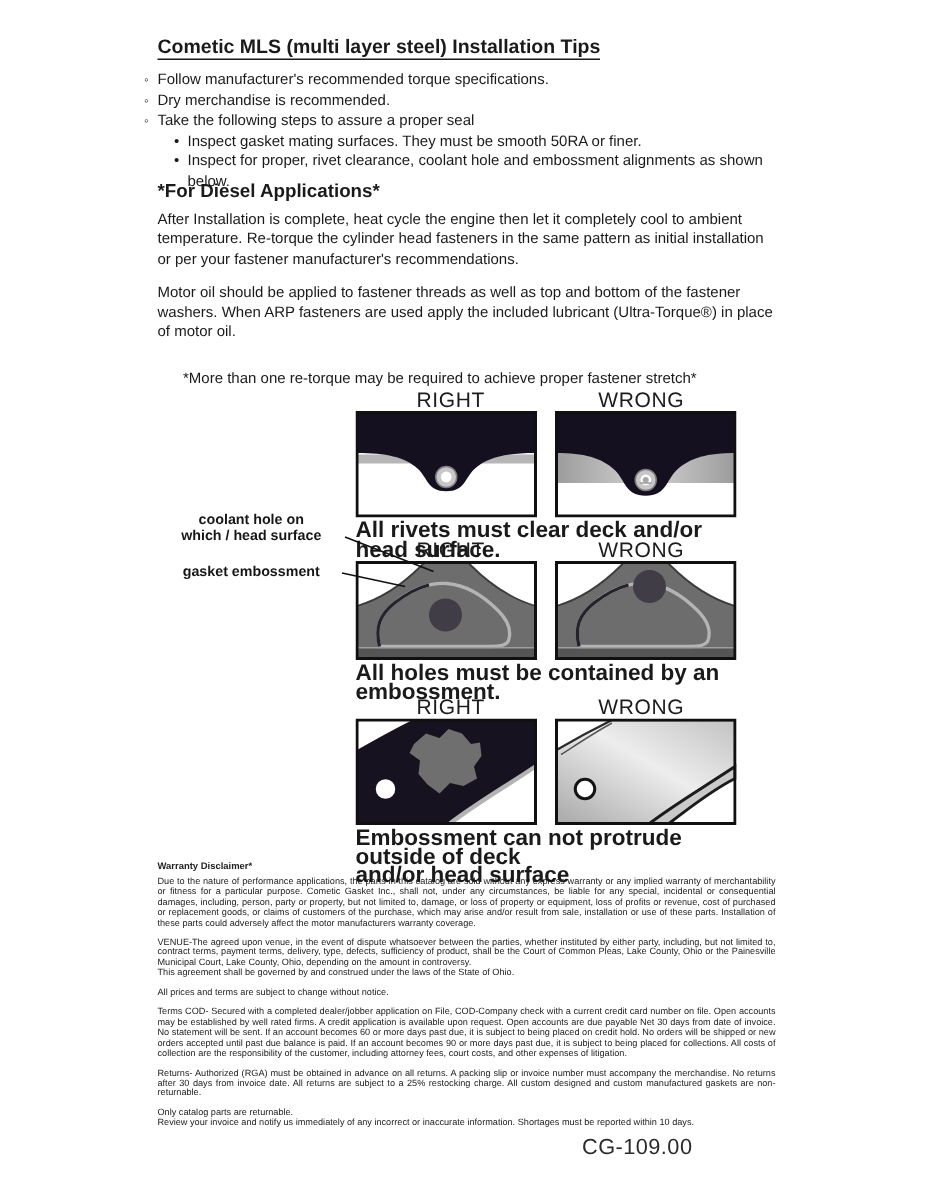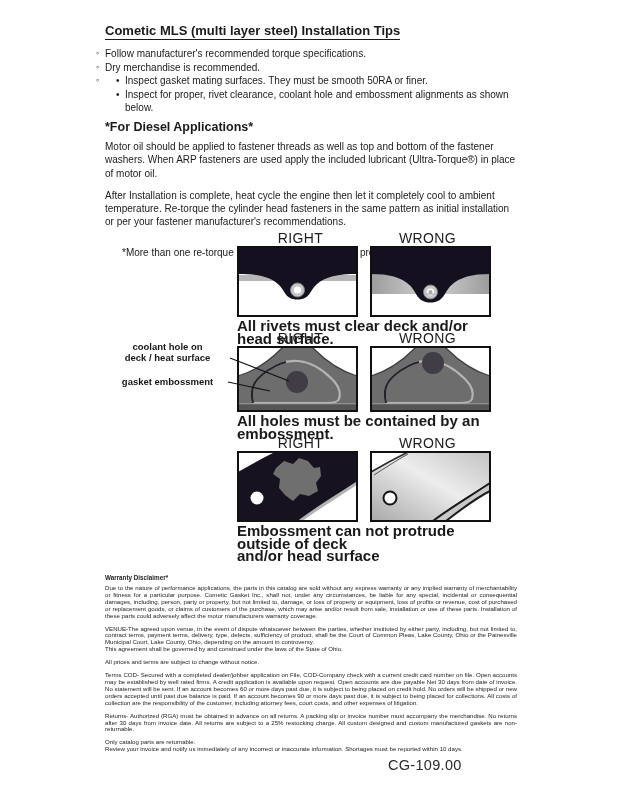--- a/index.html
+++ b/index.html
@@ -18,21 +18,21 @@
   
   .sec-diesel{position:absolute;left:105px;top:120px;width:414px;}
   .d-head{font-size:12.5px;font-weight:bold;margin:0 0 6px 0;}
   .d-para{font-size:10px;line-height:13.3px;margin:0 0 9px 0;}
   .d-note{font-size:10px;line-height:13.3px;margin:17px;}
   
   .figure{position:absolute;left:237px;width:254px;}
   .fig1{top:230px;}
   .fig2{top:330px;}
   .fig3{top:435px;}
-  .dlabels{display:flex;height:16px;}
+  .dlabels{display:flex;height:16px;margin-top:28px;}
   .dlabels span{flex:1;text-align:center;font-size:14px;font-weight:500;letter-spacing:.4px;color:#1c1c1c;}
   .dpanels{display:flex;gap:12px;}
   .panel{display:block;}
   .dcaption{margin-top:3px;font-size:15px;font-weight:bold;line-height:12.5px;}
   
   .co{position:absolute;width:125px;text-align:center;font-size:9.5px;font-weight:bold;line-height:11px;color:#161616;}
   .co1{left:105px;top:341px;}
   .co2{left:105px;top:376px;}
   .pointer-svg{position:absolute;left:225px;top:352px;z-index:5;pointer-events:none;}
   
@@ -45,29 +45,29 @@
 </style>
 </head>
 <body>
 
 <div class="page">
 
   <div class="sec-header">
     <h1 class="title"><span>Cometic MLS (multi layer steel) Installation Tips</span></h1>
     <div class="b-row"><span class="mk">◦</span><span>Follow manufacturer's recommended torque specifications.</span></div>
     <div class="b-row"><span class="mk">◦</span><span>Dry merchandise is recommended.</span></div>
-    <div class="b-row"><span class="mk">◦</span></div>
+    <div class="b-row"><span class="mk">◦</span><span>Take the following steps to assure a proper seal</span></div>
     <div class="b-row sub"><span class="mk">•</span><span>Inspect gasket mating surfaces.  They must be smooth 50RA or finer.</span></div>
     <div class="b-row sub"><span class="mk">•</span><span>Inspect for proper, rivet clearance, coolant hole and embossment alignments as shown below.</span></div>
   </div>
 
   <div class="sec-diesel">
     <h2 class="d-head">*For Diesel Applications*</h2>
+    <p class="d-para">After Installation is complete, heat cycle the engine then let it completely cool to ambient temperature. Re-torque the cylinder head fasteners in the same pattern as initial installation or per your fastener manufacturer's recommendations.</p>
     <p class="d-para">Motor oil should be applied to fastener threads as well as top and bottom of the fastener washers. When ARP fasteners are used apply the included lubricant (Ultra-Torque®) in place of motor oil.</p>
-    <p class="d-para">After Installation is complete, heat cycle the engine then let it completely cool to ambient temperature. Re-torque the cylinder head fasteners in the same pattern as initial installation or per your fastener manufacturer's recommendations.</p>
     <p class="d-note">*More than one re-torque may be required to achieve proper fastener stretch*</p>
   </div>
 
   <div class="figure fig1">
     <div class="dlabels">
       <span>RIGHT</span>
       <span>WRONG</span>
     </div>
     <div class="dpanels">
       <svg class="panel" width="121" height="71" viewBox="0 0 121 71">
@@ -124,21 +124,21 @@
         <line x1="1" y1="57.8" x2="120" y2="57.8" stroke="#9e9e9e" stroke-width="1"></line>
         <rect x="1" y="58.5" width="119" height="6.5" fill="#555555"></rect>
         <rect x="1" y="1" width="119" height="64" fill="none" stroke="#101010" stroke-width="2"></rect>
       </svg>
     </div>
     <div class="dcaption">All holes must be contained by an embossment.</div>
   </div>
 
   <div class="co co1">
     <div>coolant hole on</div>
-    <div>deck / heat surface</div>
+    <div>which / head surface</div>
   </div>
   <div class="co co2">gasket embossment</div>
   <svg class="pointer-svg" width="80" height="45" viewBox="0 0 80 45">
     <line x1="5" y1="6" x2="64" y2="29" stroke="#111111" stroke-width="1.1"></line>
     <line x1="3" y1="30" x2="45" y2="39" stroke="#111111" stroke-width="1.1"></line>
   </svg>
 
   <div class="figure fig3">
     <div class="dlabels">
       <span>RIGHT</span>

